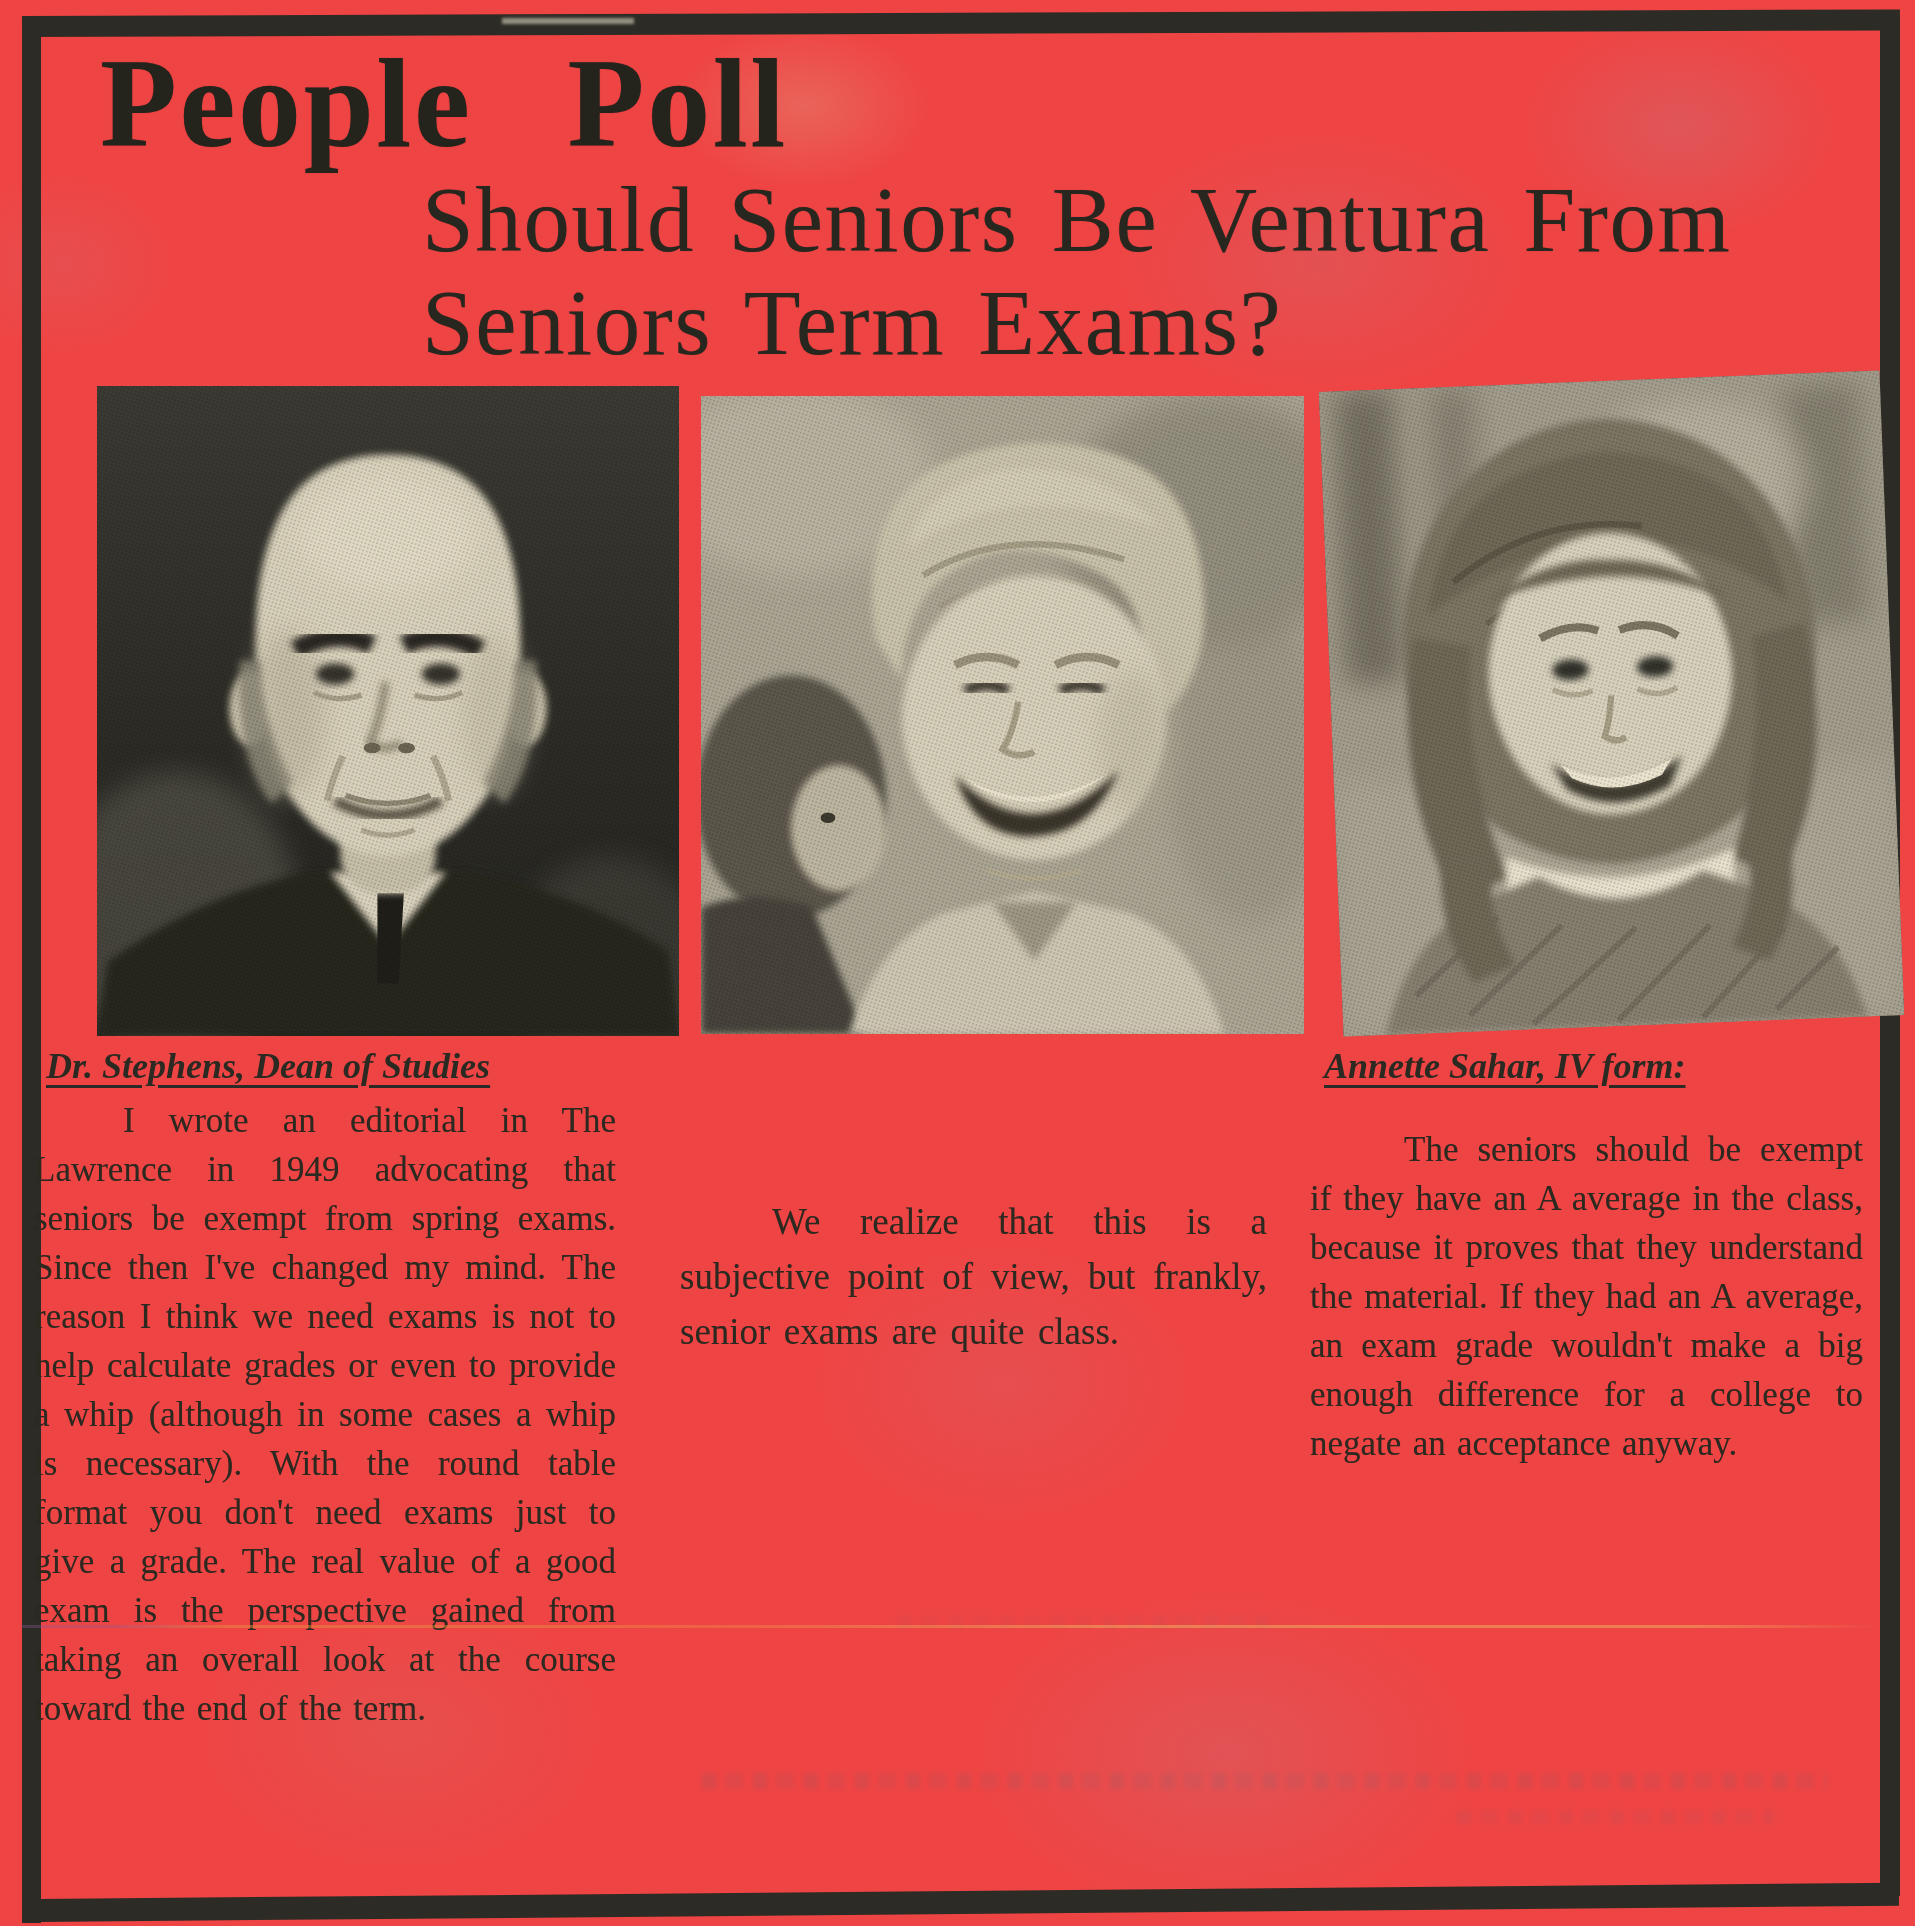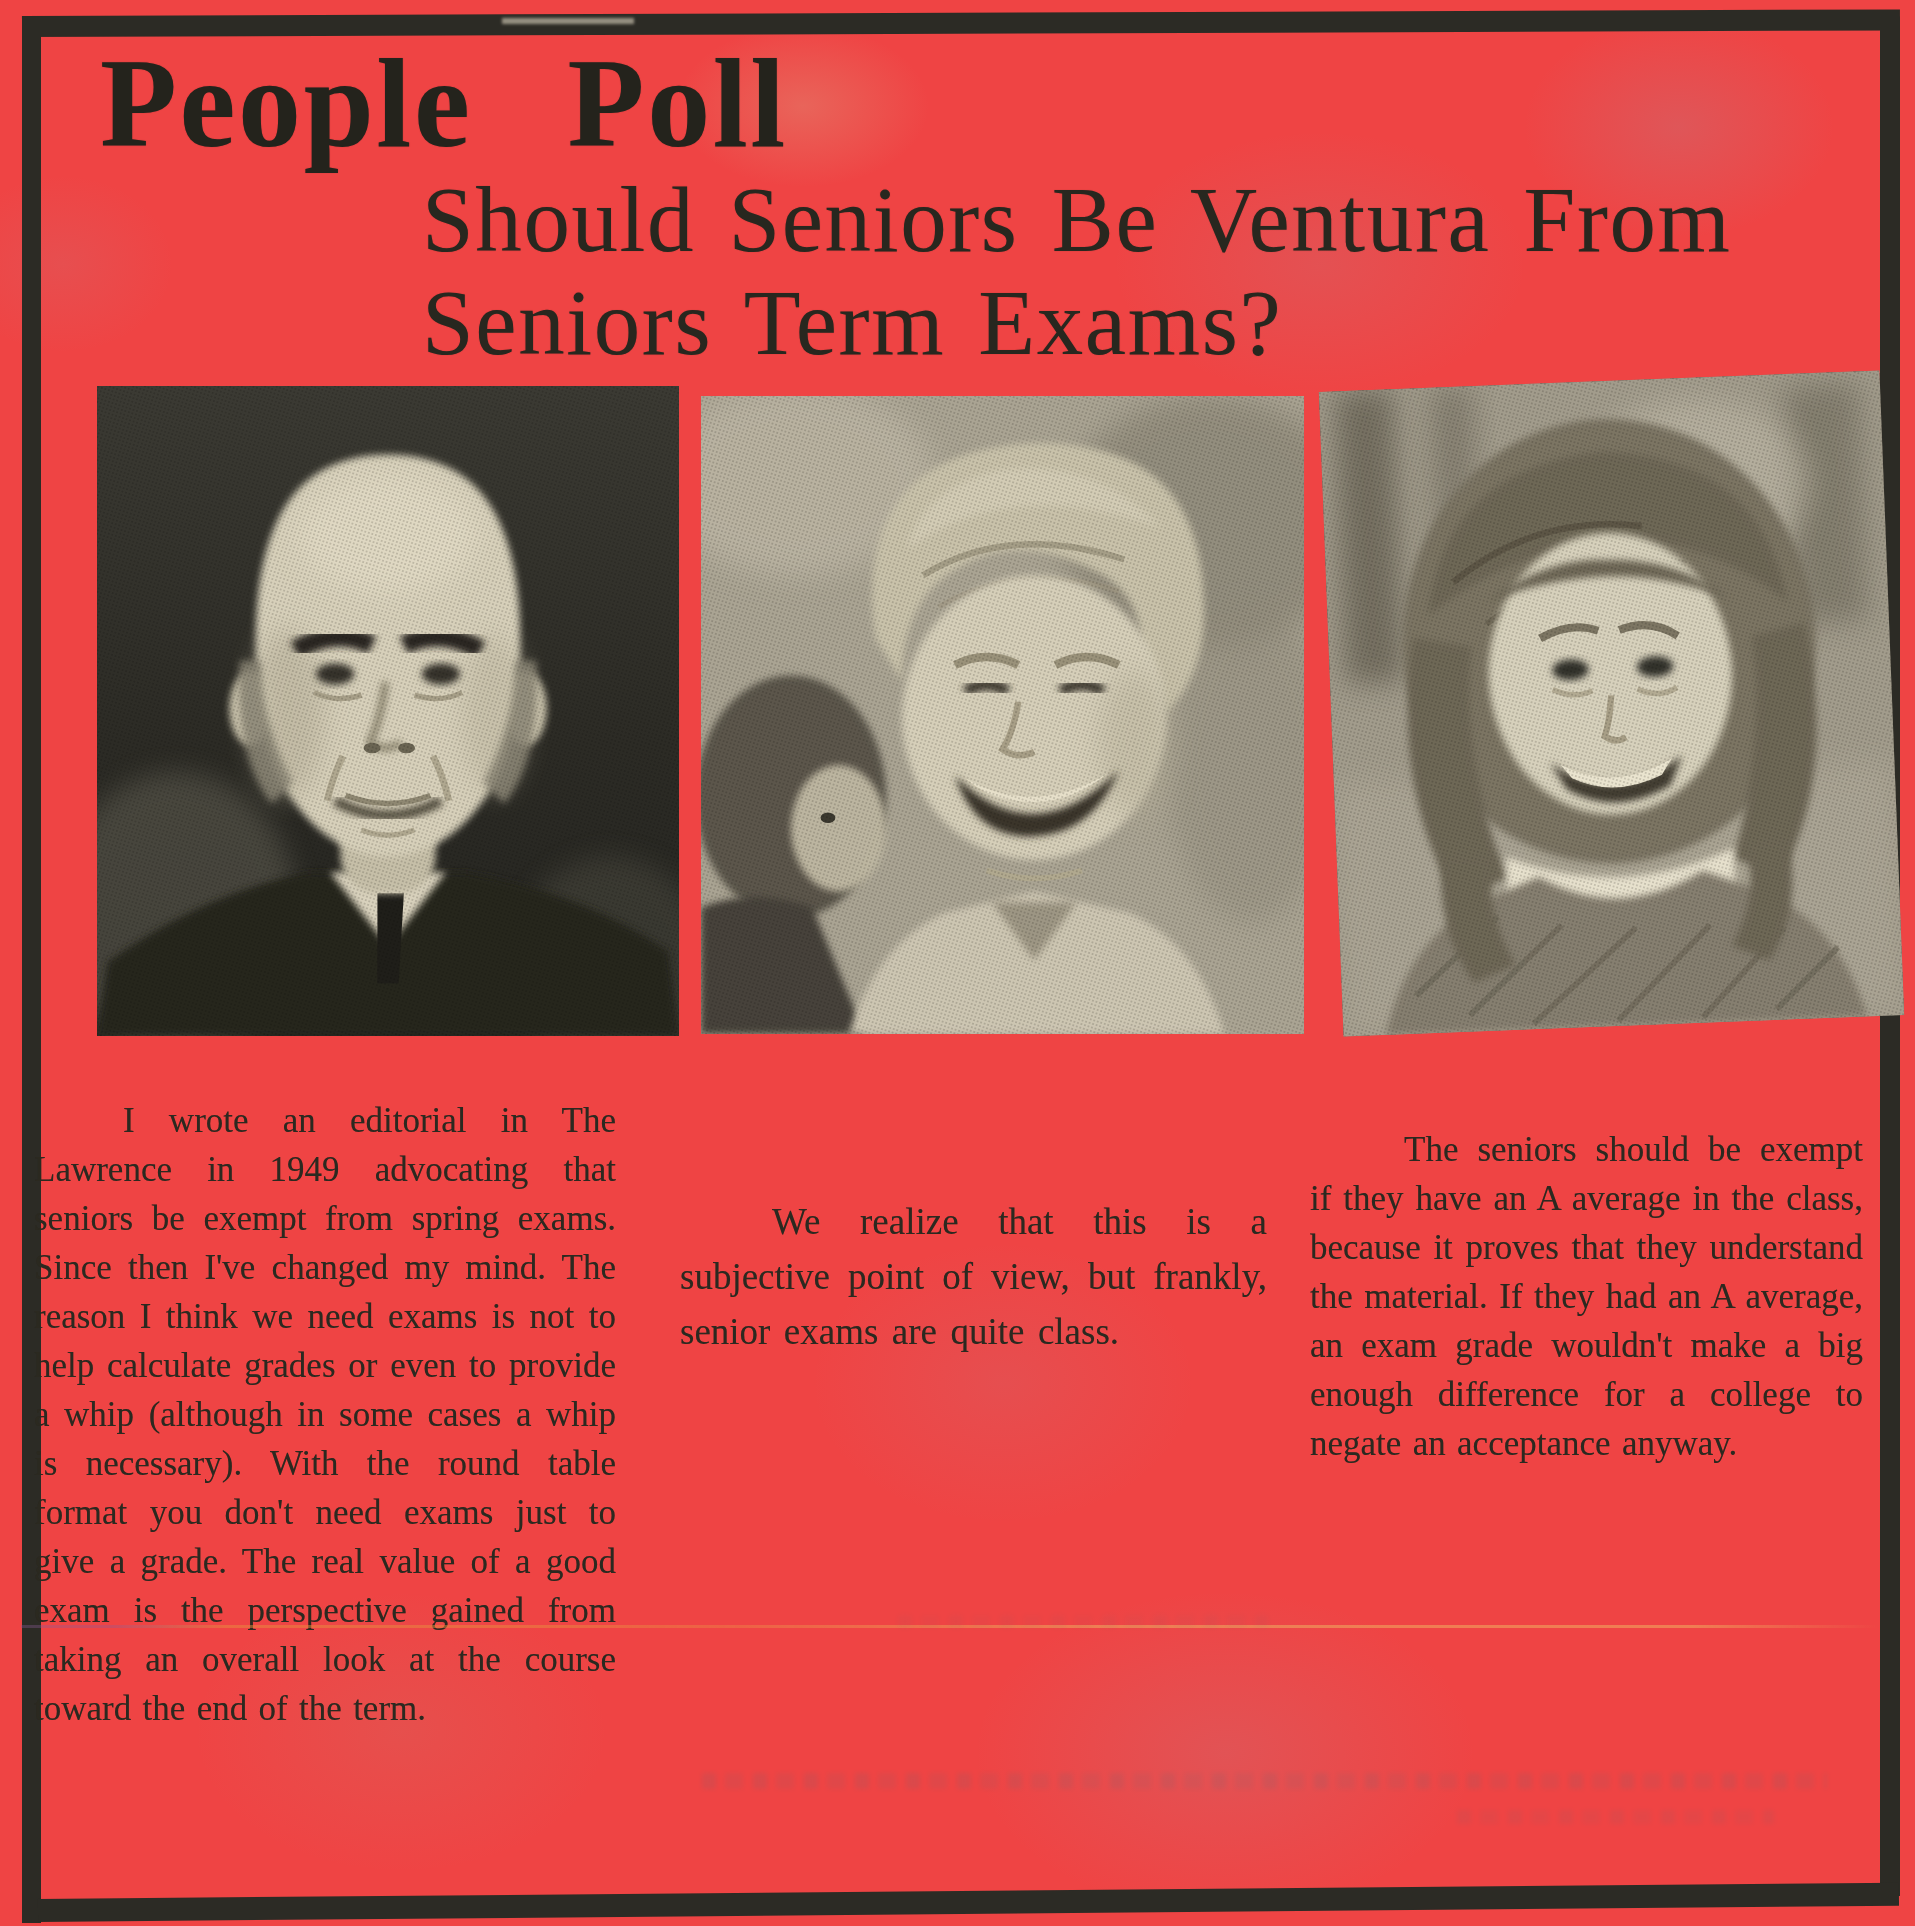--- a/index.html
+++ b/index.html
@@ -240,20 +240,22 @@
       <path d="M43 70.5 Q53 76 64 70 L62 73 Q53 77 45 73 Z" fill="#eae4cf"></path>
       <path d="M32 87 Q53 96 75 87 L75 98 Q53 107 32 98 Z" fill="#e7e1cd" filter="url(#cb1)"></path>
       <path d="M8 119 Q13 100 30 94 L38 91 Q53 100 69 91 L77 94 Q94 100 99 119 Z" fill="#867f6f" filter="url(#cb1)"></path>
       <path d="M14 112 L30 98 M24 116 L42 100 M36 118 L56 101 M52 118 L70 101 M68 118 L84 102 M82 117 L94 106" stroke="#6a6455" stroke-width="1.1" opacity=".6"></path>
       <path d="M20 86 Q18 100 25 110 L33 107 Q27 96 30 87 Z" fill="#6e6857" filter="url(#cb1)"></path>
       <path d="M85 85 Q88 98 81 108 L74 105 Q80 95 77 86 Z" fill="#6e6857" filter="url(#cb1)"></path>
     </svg>
     <div class="dots"></div>
   </figure>
 
+  <div class="caption cap1">Dr. Stephens, Dean of Studies</div>
+  <div class="caption cap3">Annette Sahar, IV form:</div>
 
   <p class="body-col b1">I wrote an editorial in The Lawrence in 1949 advocating that seniors be exempt from spring exams.  Since then I've changed my mind.  The reason I think we need exams is not to help calculate grades or even to provide a whip (although in some cases a whip is necessary). With the round table format you don't need exams just to give a grade.  The real value of a good exam is the perspective gained from taking an overall look at the course toward the end of the term.</p>
   <p class="body-col b2">We realize that this is a subjective point of view, but frankly,  senior exams are quite class.</p>
   <p class="body-col b3">The seniors should be exempt if they have an A average in the class, because it proves that they understand the material.  If they had an A average, an exam grade wouldn't make a big enough difference for a college to negate an acceptance anyway.</p>
 
   <div class="scanline"></div>
   <div class="ghost gA"></div>
   <div class="ghost gB"></div>
   <div class="ghost gC"></div>
 

